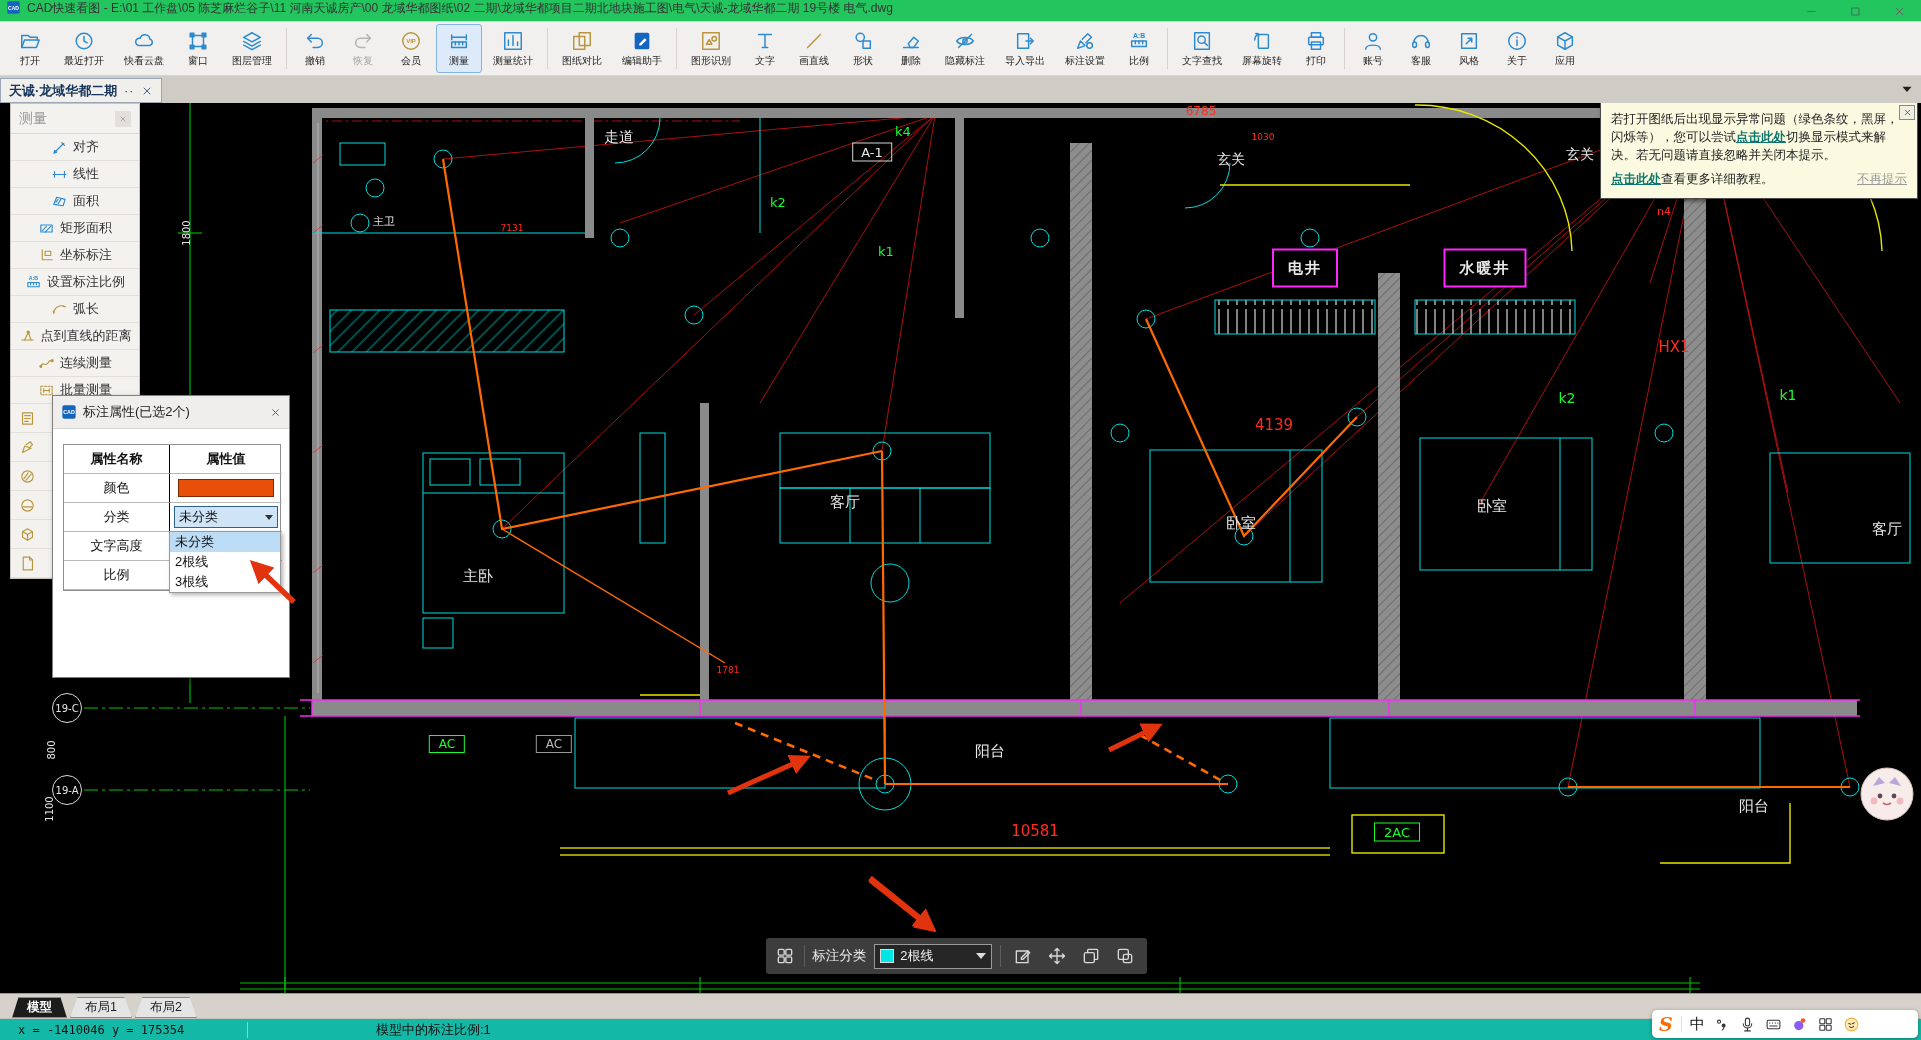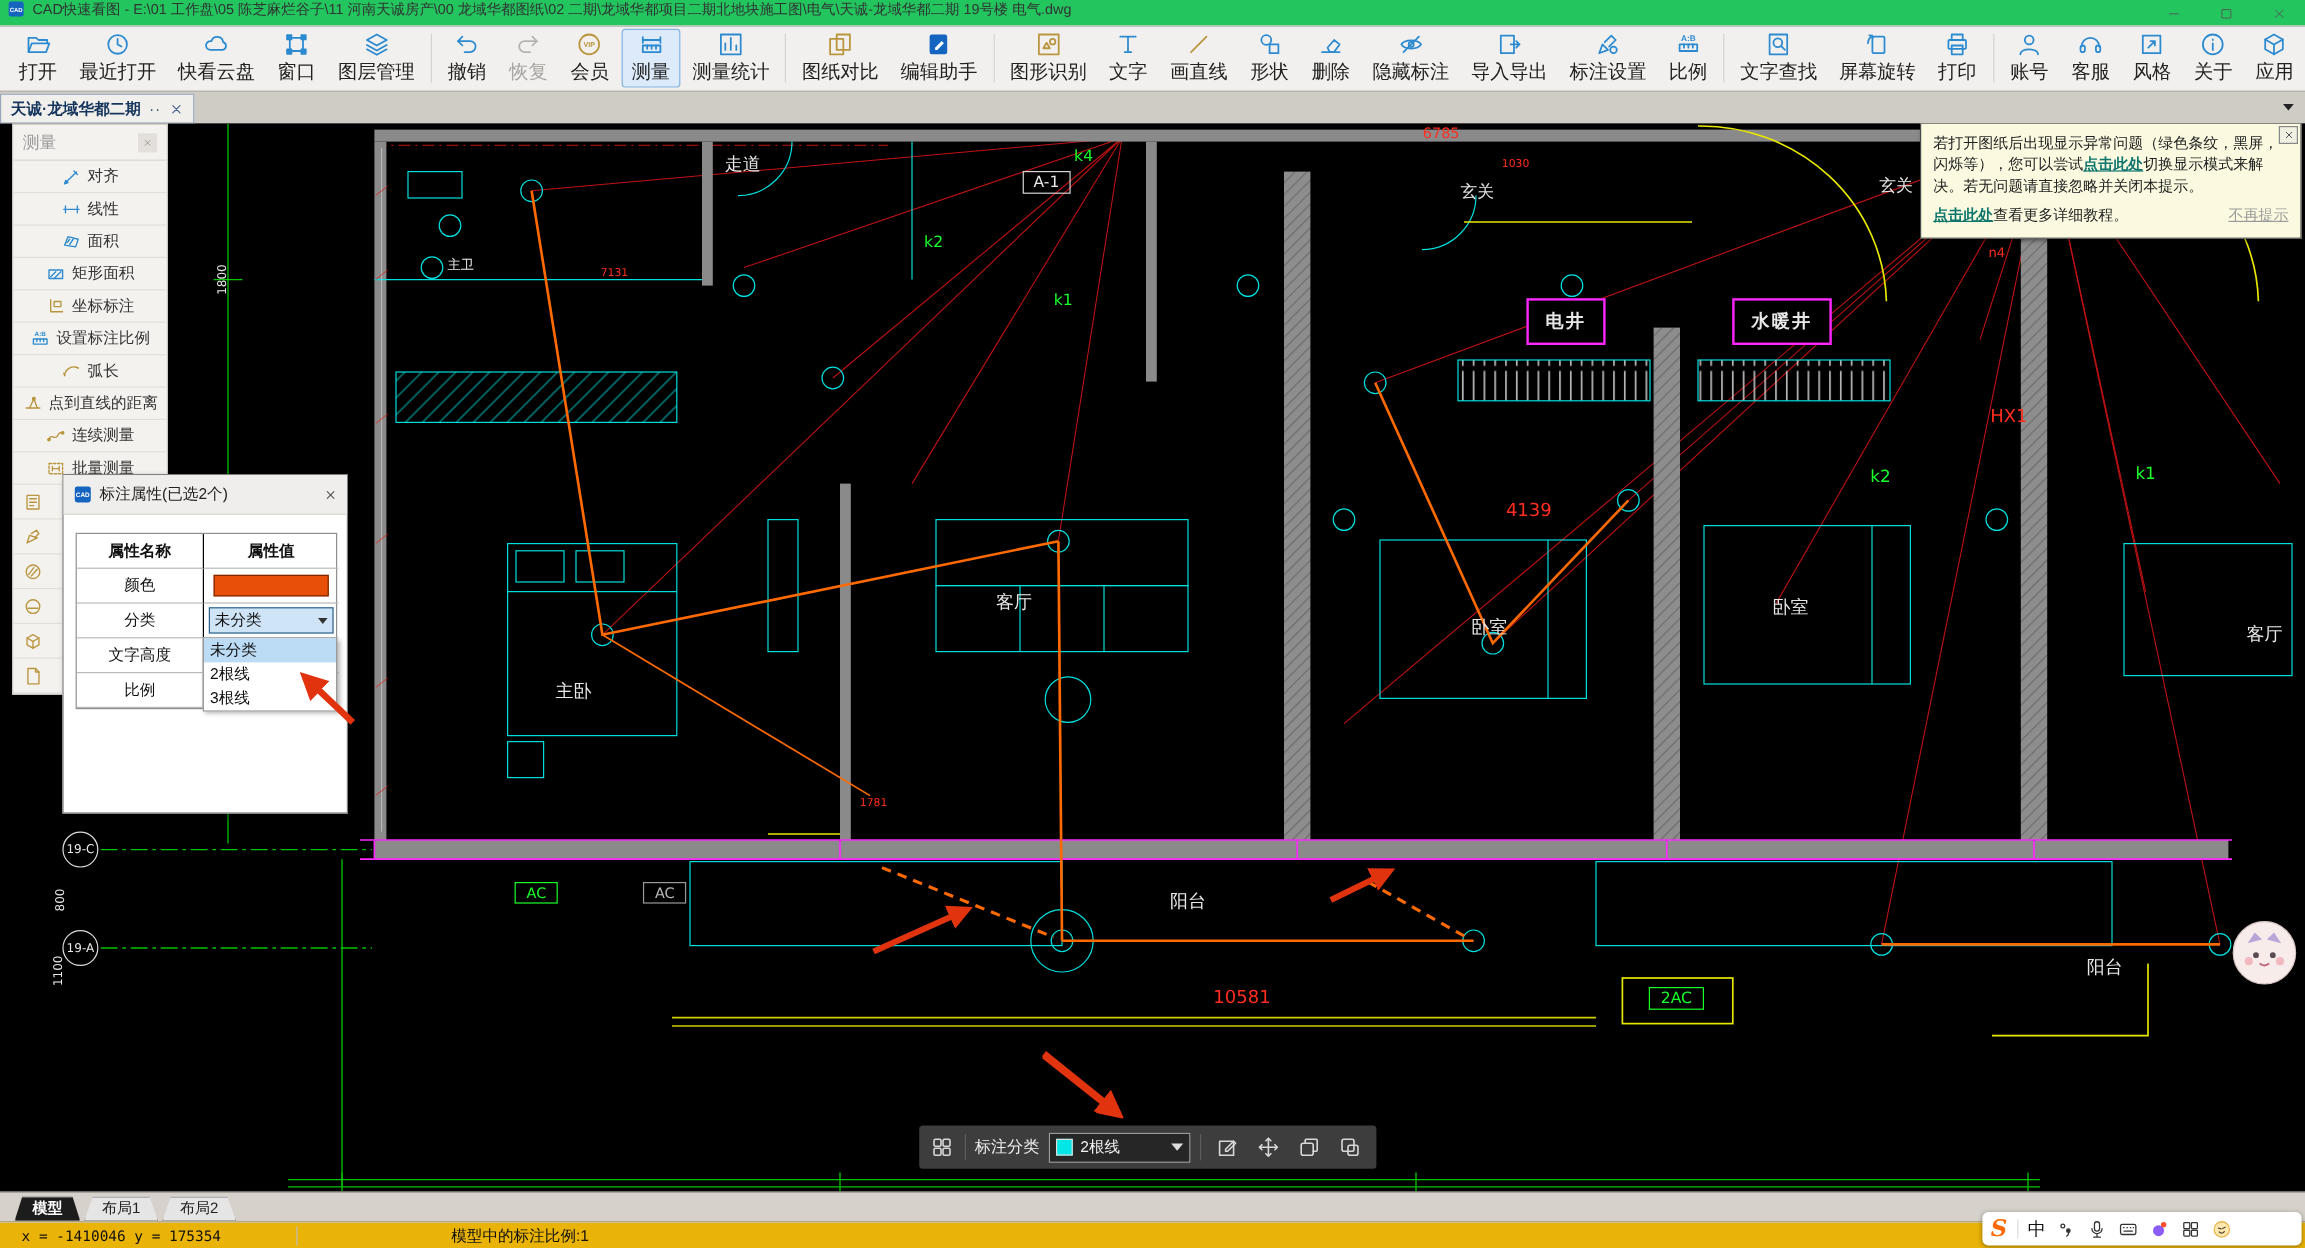--- a/index.html
+++ b/index.html
@@ -9,21 +9,21 @@
   
   #titlebar{position:absolute;left:0;top:0;width:1921px;height:22px;background:#22c55e;display:flex;align-items:flex-start;border-bottom:1px solid #d2cfca;}
   #titlebar .appico{width:15px;height:15px;margin:0 6px;}
   #titlebar .appico .ic{width:15px;height:15px;}
   #title-text{font-size:12px;color:#333;white-space:nowrap;overflow:hidden;flex:1;}
   .wctl{width:44px;height:22px;display:flex;align-items:center;justify-content:center;color:#555;}
   .wctl .ic{width:13px;height:13px;stroke-width:1.4;}
   
   #toolbar{position:absolute;left:0;top:22px;width:1921px;height:54px;background:#f2f0ee;border-bottom:1px solid #d8d5d0;display:flex;align-items:stretch;padding-left:6px;}
   .tbi{display:flex;flex-direction:column;align-items:center;justify-content:center;gap:2px;padding:3px 8px;min-width:46px;border:1px solid transparent;border-radius:3px;margin:2px 1px;}
-  .tbi .lbl{font-size:16px;color:#222;white-space:nowrap;}
+  .tbi .lbl{font-size:10px;color:#222;white-space:nowrap;}
   .tbi.blue{color:#2b8ad0;}
   .tbi.gold{color:#b9953e;}
   .tbi.gray{color:#b5b3b0;}
   .tbi.gray .lbl{color:#a7a5a2;}
   .tbi.active{background:#ddeafa;border-color:#84b4e4;}
   .tbsep{width:1px;background:#d6d3ce;margin:6px 4px;}
   
   #tabbar{position:absolute;left:0;top:76px;width:1921px;height:27px;background:#cfccc6;}
   #doc-tab{position:absolute;left:0;top:2px;height:25px;background:#f1efec;border:1px solid #9aa7b8;display:flex;align-items:center;padding:0 8px;gap:7px;}
   #doc-tab .t{font-size:13px;font-weight:bold;color:#16355c;white-space:nowrap;}
@@ -95,21 +95,21 @@
   #bcombo{width:150px;height:25px;background:#262626;border:1px solid #9a9a9a;display:flex;align-items:center;padding:0 5px;gap:6px;}
   #bcombo .sw{width:14px;height:14px;border:1px solid #ddd;}
   #bcombo .v{flex:1;font-size:13px;color:#f0f0f0;}
   #bcombo .car{width:0;height:0;border:5px solid transparent;border-top:6px solid #ddd;margin-top:5px;}
   .bico{width:28px;height:28px;display:flex;align-items:center;justify-content:center;}
   
   #ltabs{position:absolute;left:0;top:993px;width:1921px;height:25px;background:#d6d2cb;border-top:1px solid #9c9893;display:flex;align-items:flex-end;padding-left:12px;gap:3px;}
   .ltab{height:21px;min-width:48px;display:flex;align-items:center;justify-content:center;font-size:12.5px;padding:0 14px;clip-path:polygon(12% 0,88% 0,100% 100%,0 100%);background:#e5e5e5;color:#222;border:1px solid #8a8a8a;}
   .ltab.active{background:#1c1c1c;color:#fff;font-weight:bold;}
   
-  #statusbar{position:absolute;left:0;top:1018px;width:1921px;height:22px;background:#eab308;border-top:1px solid #c6c2bc;display:flex;align-items:center;font-size:12px;color:#111;}
+  #statusbar{position:absolute;left:0;top:1018px;width:1921px;height:22px;background:#14b8a6;border-top:1px solid #c6c2bc;display:flex;align-items:center;font-size:12px;color:#111;}
   #coords{font-family:"DejaVu Sans Mono",monospace;padding-left:18px;width:247px;}
   .ssep{width:1px;height:16px;background:#c0bcb6;}
   #scaleinfo{padding-left:128px;font-size:13px;}
   
   #ime{position:absolute;left:1652px;top:1010px;width:266px;height:28px;background:#fff;border-radius:5px;box-shadow:0 1px 4px rgba(0,0,0,.35);display:flex;align-items:center;padding:0 7px;gap:8px;z-index:10;}
   #ime .logo{font-weight:bold;font-style:italic;font-size:19px;color:#ff6a00;font-family:"DejaVu Serif",serif;}
   #ime .sep{width:1px;height:16px;background:#ddd;}
   #ime .mode{font-size:15px;color:#111;}
   #ime .ic{width:17px;height:17px;color:#333;stroke-width:1.5;}
   

